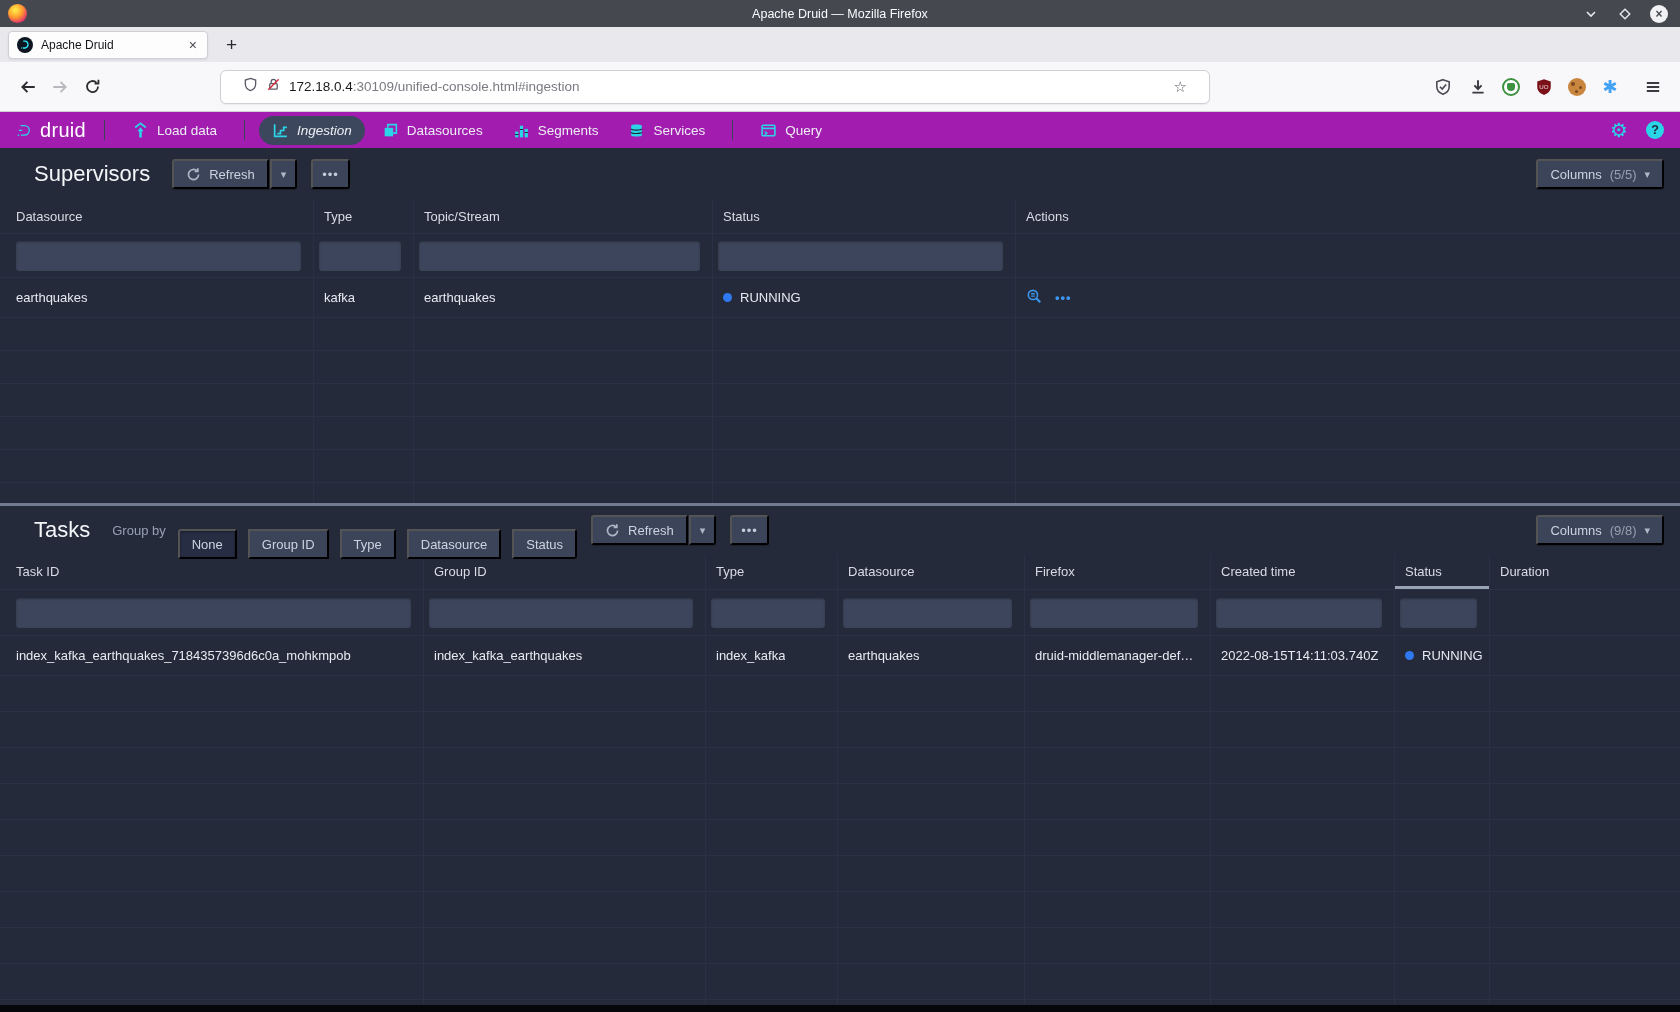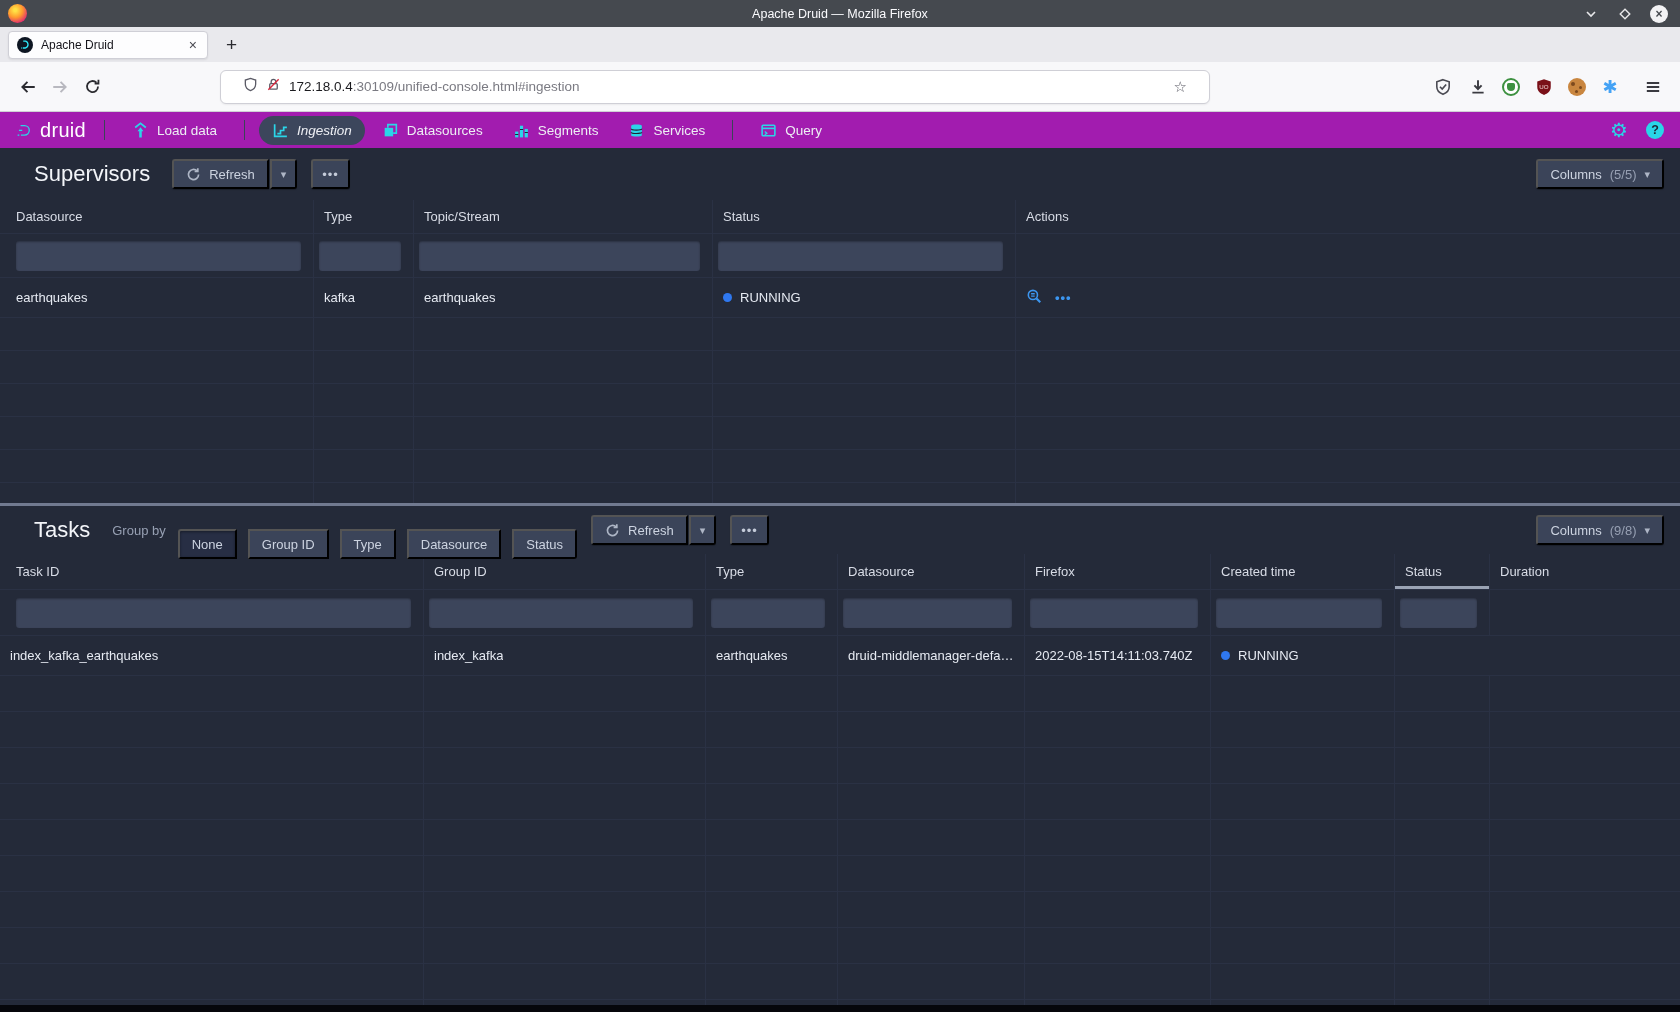--- a/index.html
+++ b/index.html
@@ -434,20 +434,23 @@
           </div>
         <div class="cell fcell">
             <input class="finput" style="">
           </div>
         <div class="cell fcell">
             <input class="finput" style="">
           </div>
         <div class="cell"></div>
       </div>
       <div class="grid grid-task drow">
+        <div class="cell first">
+            <span class="trunc">index_kafka_earthquakes_7184357396d6c0a_mohkmpob</span>
+          </div>
         <div class="cell">
             <span class="trunc">index_kafka_earthquakes</span>
           </div>
         <div class="cell">
             <span class="trunc">index_kafka</span>
           </div>
         <div class="cell">
             <span class="trunc">earthquakes</span>
           </div>
         <div class="cell">

